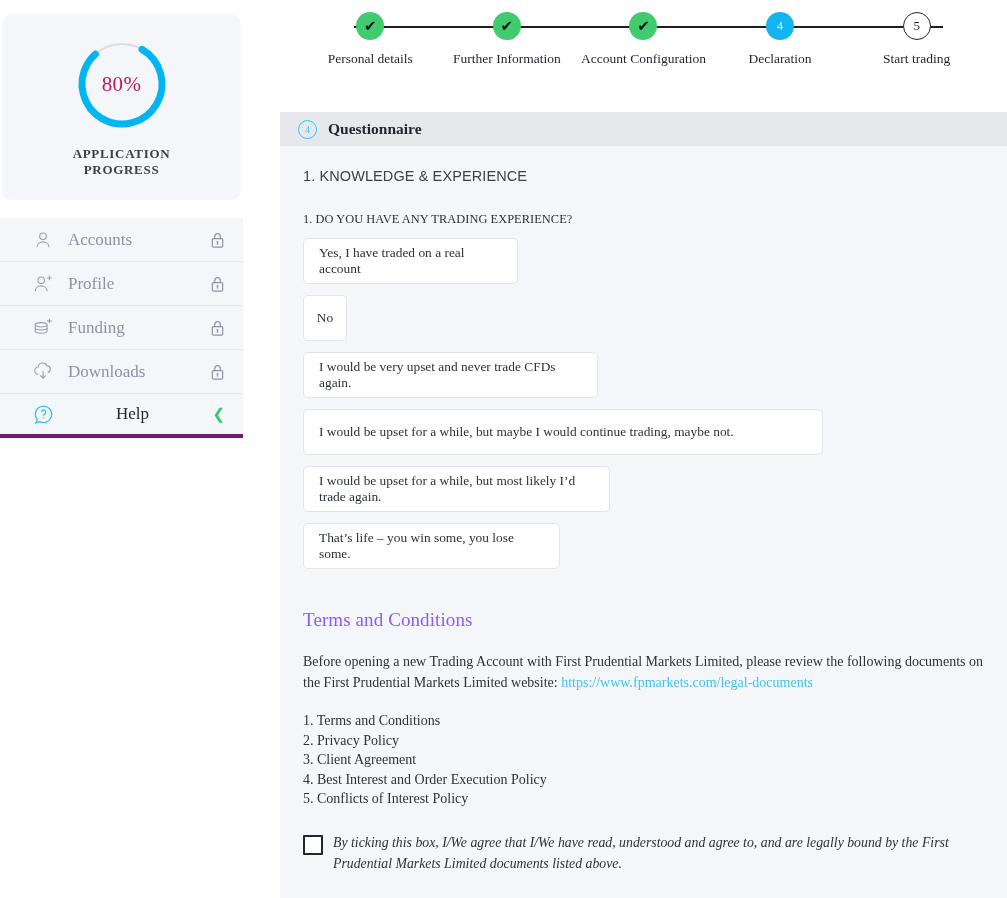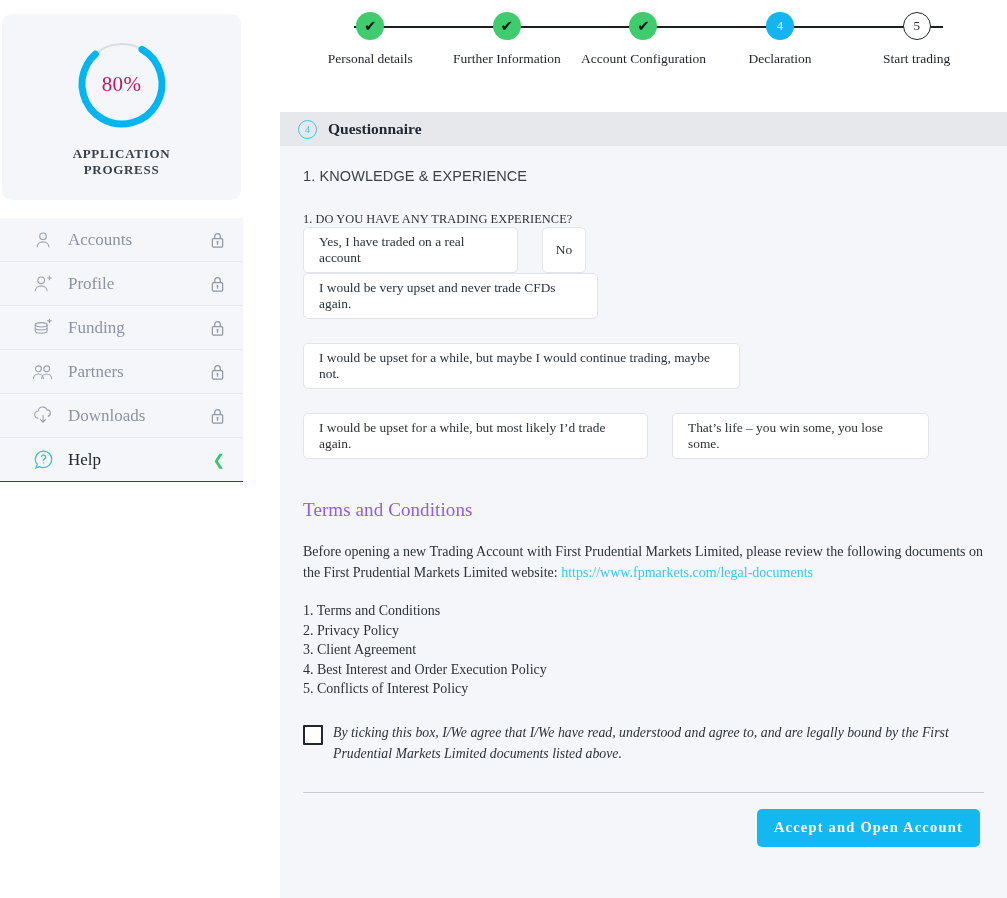--- a/index.html
+++ b/index.html
@@ -78,21 +78,21 @@
   .nav-item {
     position: relative;
     height: 44px;
     background: #f5f6fa;
     border-bottom: 1px solid #e7e9f0;
     display: flex;
     align-items: center;
     padding-left: 30px;
     box-sizing: border-box;
   }
-  .nav-item:last-child { border-bottom: 1px solid #701a75; }
+  .nav-item:last-child { border-bottom: 4px solid #701a75; gap: 48px; }
   .nav-icon {
     width: 26px;
     height: 26px;
     display: flex;
     align-items: center;
     justify-content: center;
     flex: 0 0 26px;
   }
   .nav-label {
     margin-left: 12px;
@@ -238,41 +238,43 @@
     font-weight: 400;
   }
   .question {
     margin-top: 27px;
     font-size: 12.4px;
     color: #2c3237;
     line-height: 16px;
     letter-spacing: 0.05px;
   }
   .answers {
+    margin-top: 11px;
     display: flex;
     flex-wrap: wrap;
-    gap: 24px;
+    gap: 11px;
+    flex-direction: column;
   }
   .answer-box {
     background: #ffffff;
     border: 1px solid #e2e4ea;
     border-radius: 5px;
     min-height: 46px;
     display: flex;
     align-items: center;
     padding: 0 15px;
     font-size: 13.4px;
     color: #2c3237;
     box-sizing: border-box;
   }
   .aw-1 { width: 215px; }
   .aw-2 { width: 44px; justify-content: center; }
   .aw-3 { width: 295px; }
-  .aw-4 { width: 437px; }
-  .aw-5 { width: 345px; }
+  .aw-4 { width: 520px; text-align: right; }
+  .aw-5 { width: 307px; }
   .aw-6 { width: 257px; }
 
   .terms-heading {
     margin-top: 40px;
     font-size: 19px;
     color: #8b5cf6;
     letter-spacing: 0.1px;
   }
   .terms-para {
     margin-top: 20px;
@@ -415,39 +417,20 @@
         <span class="nav-right">
           <svg width="15" height="17" viewBox="0 0 16 18" fill="none" stroke="#8f95a1" stroke-width="1.3">
             <rect x="2.5" y="7.5" width="11" height="9" rx="1"></rect>
             <path d="M5 7.5V5.2a3 3 0 016 0v2.3"></path>
             <circle cx="8" cy="11.2" r="1.1" fill="#8f95a1" stroke="none"></circle>
             <path d="M8 12v2"></path>
           </svg>
         </span>
       </div>
 
-      <div class="nav-item">
-        <span class="nav-icon">
-          <svg width="24" height="22" viewBox="0 0 26 24" fill="none" stroke="#9aa0ab" stroke-width="1.2">
-            <circle cx="8" cy="8.5" r="3.2"></circle>
-            <circle cx="17" cy="8.5" r="3.2"></circle>
-            <path d="M2.5 19.5c0-3.2 2.5-5.4 5.5-5.4s5.5 2.2 5.5 5.4"></path>
-            <path d="M11.5 19.5c0-3.2 2.5-5.4 5.5-5.4s5.5 2.2 5.5 5.4"></path>
-          </svg>
-        </span>
-        <span class="nav-label">Partners</span>
-        <span class="nav-right">
-          <svg width="15" height="17" viewBox="0 0 16 18" fill="none" stroke="#8f95a1" stroke-width="1.3">
-            <rect x="2.5" y="7.5" width="11" height="9" rx="1"></rect>
-            <path d="M5 7.5V5.2a3 3 0 016 0v2.3"></path>
-            <circle cx="8" cy="11.2" r="1.1" fill="#8f95a1" stroke="none"></circle>
-            <path d="M8 12v2"></path>
-          </svg>
-        </span>
-      </div>
 
       <div class="nav-item">
         <span class="nav-icon">
           <svg width="23" height="22" viewBox="0 0 24 24" fill="none" stroke="#9aa0ab" stroke-width="1.2">
             <path d="M6.5 14.5a4 4 0 01-.3-8 5 5 0 019.6-1.2 3.6 3.6 0 01.9 7.1"></path>
             <path d="M11.5 11v7.5M8.4 15.6l3.1 3.1 3.1-3.1"></path>
           </svg>
         </span>
         <span class="nav-label">Downloads</span>
         <span class="nav-right">

